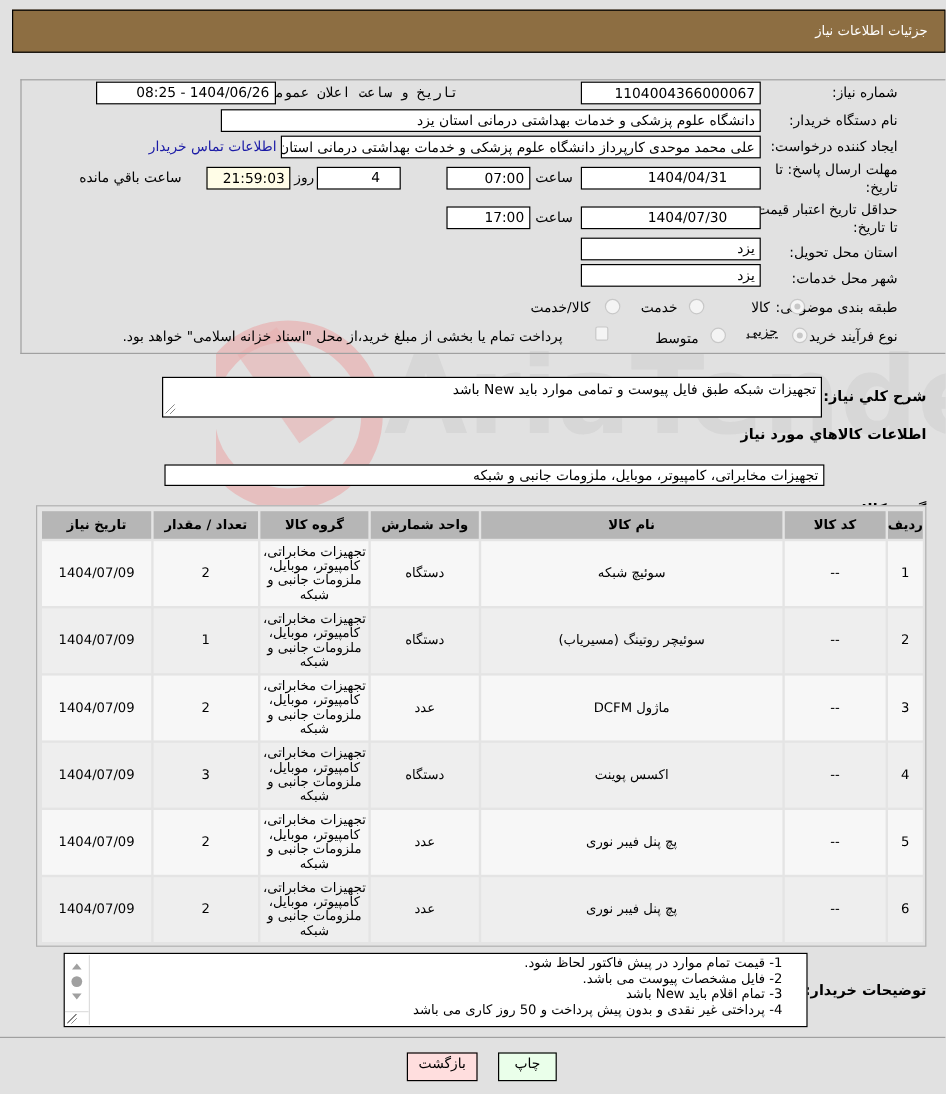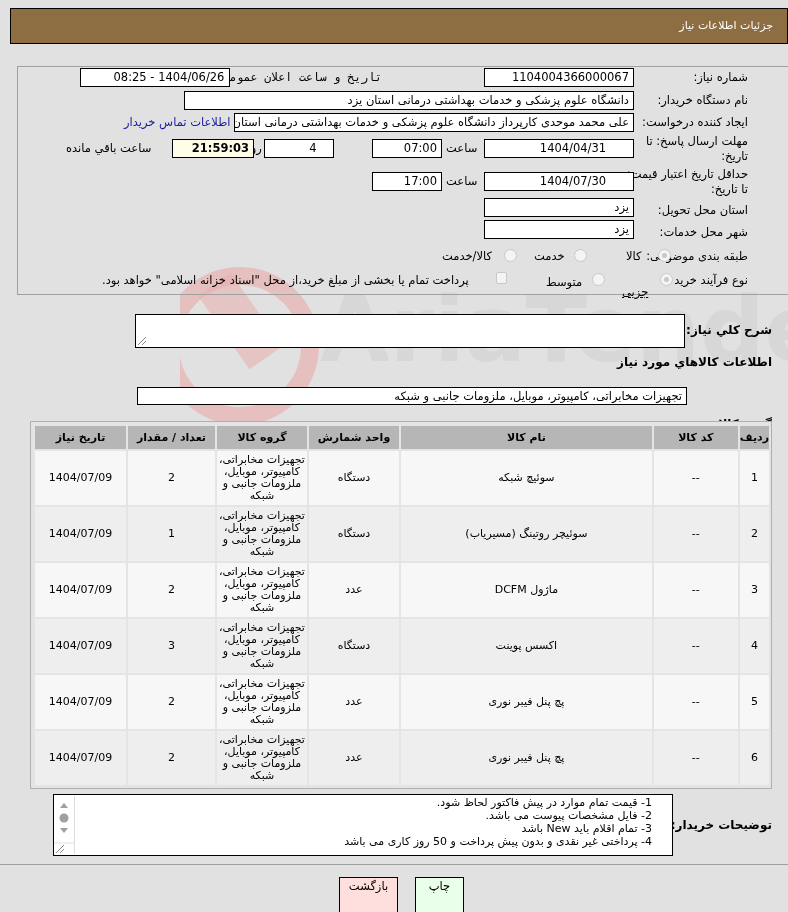--- a/index.html
+++ b/index.html
@@ -54,21 +54,21 @@
   table { border-collapse: separate; border-spacing: 2px; position: absolute; left: 2px; top: 2px; }
   th {
     background: #b6b6b6; font-size: 11px; font-weight: bold; height: 23px; padding: 0;
   }
   td {
     background: #f7f7f7; font-size: 11px; text-align: center; height: 54px; padding: 0 2px; line-height: 12px;
   }
   tr.alt td { background: #eeeeee; }
   .scrollcol { position: absolute; left: 1px; top: 1px; width: 20px; height: 58px; border-right: 1px solid #ddd; }
   .btn {
-    position: absolute; height: 36px; border: 1px solid #000; font-size: 11.5px;
+    position: absolute; height: 24px; border: 1px solid #000; font-size: 11.5px;
     line-height: 16px; text-align: center; cursor: pointer;
   }
 </style>
 </head>
 <body>
 
 <div class="header">
   <span>جزئیات اطلاعات نیاز</span>
 </div>
 
@@ -92,21 +92,21 @@
 <div class="box" style="left:234px; top:113px; width:400px;">علی محمد موحدی کارپرداز دانشگاه علوم پزشکی و خدمات بهداشتی  درمانی استان یزد</div>
 <span class="link" style="left:124px; top:115px;">اطلاعات تماس خریدار</span>
 
 <span class="lbl" style="right:40px; top:134px;">مهلت ارسال پاسخ: تا</span>
 <span class="lbl" style="right:40px; top:149px;">تاریخ:</span>
 <div class="box center" style="left:484px; top:139px; width:150px;">1404/04/31</div>
 <span class="lbl" style="left:446px; top:141px;">ساعت</span>
 <div class="box center" style="left:372px; top:139px; width:70px;">07:00</div>
 <div class="box center" style="left:264px; top:139px; width:70px;">4</div>
 <span class="lbl" style="left:236px; top:141px;">روز و</span>
-<div class="box center cream" style="left:172px; top:139px; width:82px;font-weight:bold;">21:59:03</div>
+<div class="box center cream" style="left:172px; top:139px; width:70px;">21:59:03</div>
 <span class="lbl" style="left:66px; top:141px;">ساعت باقي مانده</span>
 
 <span class="lbl" style="right:40px; top:167px;">حداقل تاریخ اعتبار قیمت:</span>
 <span class="lbl" style="right:40px; top:182px;">تا تاریخ:</span>
 <div class="box center" style="left:484px; top:172px; width:150px;">1404/07/30</div>
 <span class="lbl" style="left:446px; top:174px;">ساعت</span>
 <div class="box center" style="left:372px; top:172px; width:70px;">17:00</div>
 
 <span class="lbl" style="right:40px; top:203px;">استان محل تحویل:</span>
 <div class="box" style="left:484px; top:198px; width:150px;">یزد</div>
@@ -116,28 +116,29 @@
 <span class="lbl" style="right:40px; top:249px;">طبقه بندی موضوعی:</span>
 <span class="radio checked" style="left:658px; top:249px;"></span>
 <span class="lbl" style="left:626px; top:249px;">کالا</span>
 <span class="radio" style="left:574px; top:249px;"></span>
 <span class="lbl" style="left:534px; top:249px;">خدمت</span>
 <span class="radio" style="left:504px; top:249px;"></span>
 <span class="lbl" style="left:442px; top:249px;">کالا/خدمت</span>
 
 <span class="lbl" style="right:40px; top:273px;">نوع فرآیند خرید :</span>
 <span class="radio checked" style="left:660px; top:273px;"></span>
-<span class="lbl" style="left:622px; top:285px;text-decoration:underline;">جزیی</span>
+<span class="lbl" style="left:622px; top:269px;text-decoration:underline;">جزیی</span>
 <span class="radio" style="left:592px; top:273px;"></span>
 <span class="lbl" style="left:546px; top:275px;">متوسط</span>
 <span class="check" style="left:496px; top:272px;"></span>
 <span class="lbl" style="left:102px; top:273px;">پرداخت تمام یا بخشی از مبلغ خرید،از محل "اسناد خزانه اسلامی" خواهد بود.</span>
 
 <span class="bold-lbl" style="right:16px; top:323px;">شرح کلي نياز:</span>
 <div class="textarea" style="left:135px; top:314px; width:550px; height:34px;">
+  <span>تجهیزات شبکه طبق فایل پیوست و تمامی موارد باید New باشد</span>
   <span class="resize-grip"></span>
 </div>
 
 <span class="bold-lbl" style="right:16px; top:355px;">اطلاعات کالاهاي مورد نياز</span>
 
 <span class="bold-lbl" style="right:16px; top:405px;margin-top:12px;">گروه کالا:</span>
 <div class="box" style="left:137px; top:387px; width:550px; height:18px; line-height:16px;">تجهیزات مخابراتی، کامپیوتر، موبایل، ملزومات جانبی و شبکه</div>
 
 <div class="table-wrap">
   <table>

